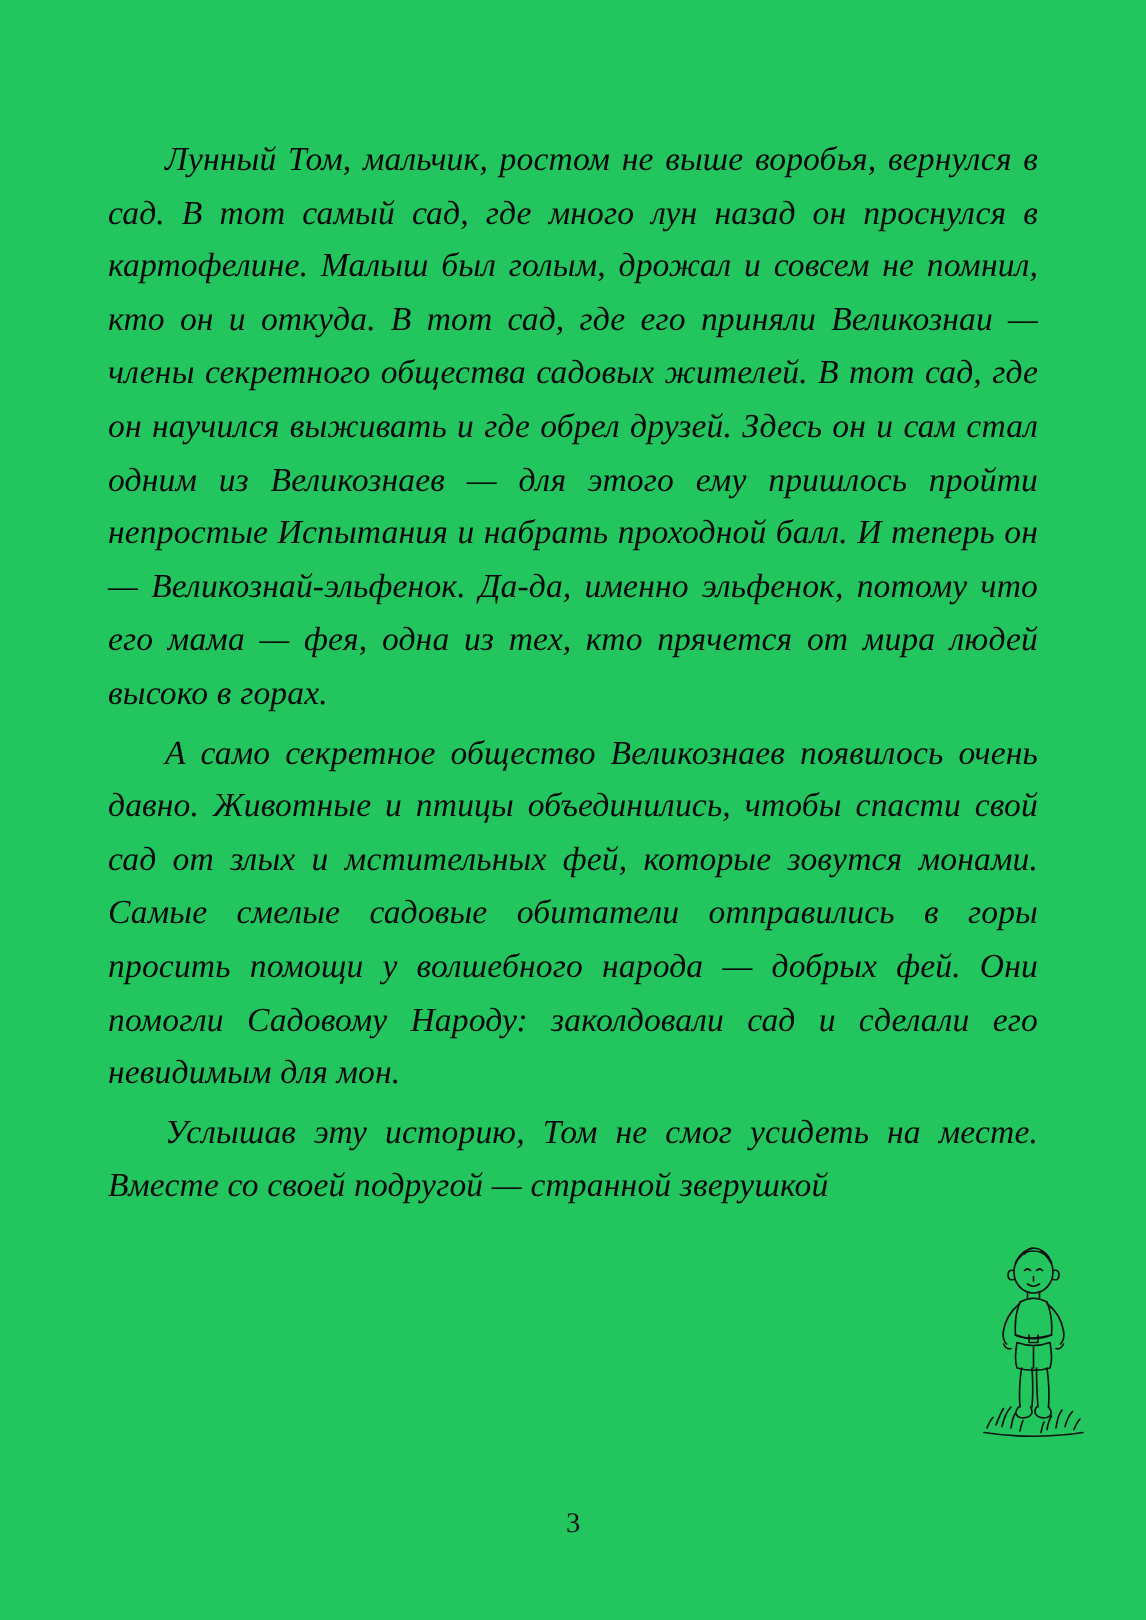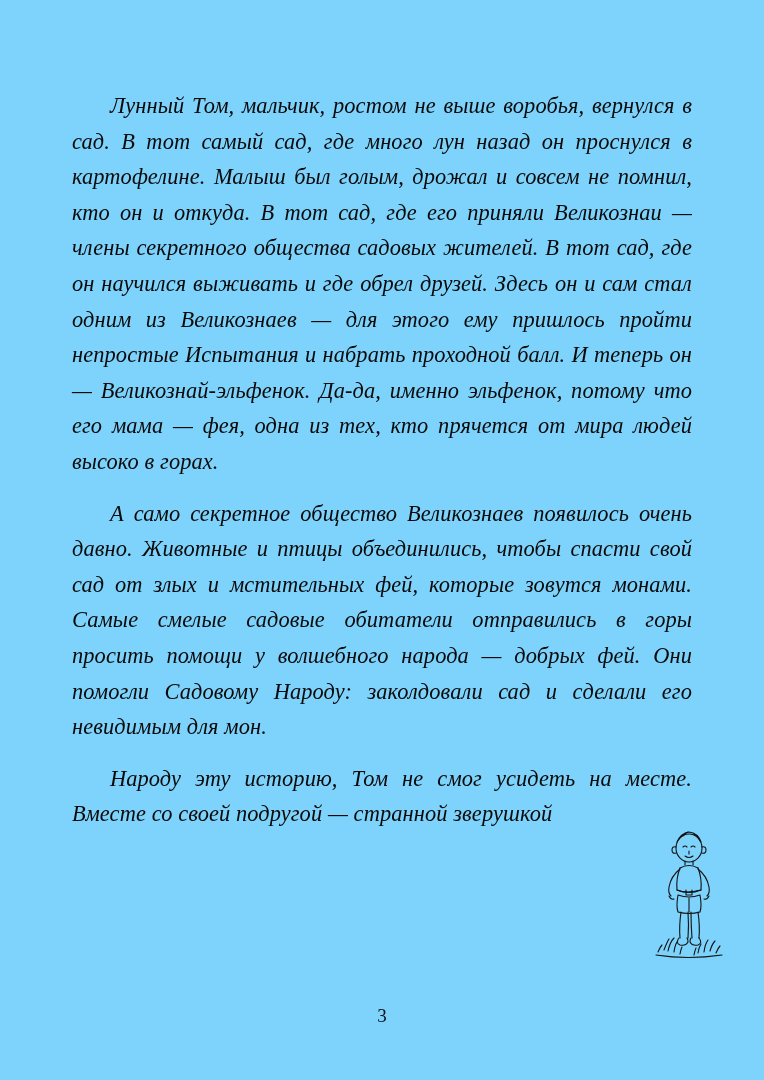--- a/index.html
+++ b/index.html
@@ -11,42 +11,42 @@
     width: 764px;
     height: 1080px;
     overflow: hidden;
     font-family: "Liberation Serif", "DejaVu Serif", serif;
     color: #000000;
     position: relative;
   }
   .page {
     position: absolute;
     inset: 0;
-    background: #7dd3fc;
+    background: #22c55e;
   }
   .text-column {
     position: absolute;
     left: 72px;
     top: 88px;
     width: 620px;
   }
   .para {
     margin: 0 0 0 0;
     font-style: italic;
     font-size: 22.4px;
     line-height: 35.6px;
     text-align: justify;
     text-indent: 38px;
     letter-spacing: 0.1px;
     font-weight: 400;
     color: #0a0a0a;
     -webkit-font-smoothing: antialiased;
   }
   .para + .para {
-    margin-top: 16px;
+    margin-top: 4px;
   }
   .page-number {
     position: absolute;
     left: 0;
     right: 0;
     top: 1005px;
     text-align: center;
     font-family: "Liberation Serif", "DejaVu Serif", serif;
     font-size: 19px;
     color: #111111;
@@ -65,21 +65,21 @@
   }
 </style>
 </head>
 <body>
 
 <div class="page">
 
   <div class="text-column">
     <p class="para">Лунный Том, мальчик, ростом не выше воробья, вернулся в сад. В тот самый сад, где много лун назад он проснулся в картофелине. Малыш был голым, дрожал и совсем не помнил, кто он и откуда. В тот сад, где его приняли Великознаи — члены секретного общества садовых жителей. В тот сад, где он научился выживать и где обрел друзей. Здесь он и сам стал одним из Великознаев — для этого ему пришлось пройти непростые Испытания и набрать проходной балл. И теперь он — Великознай-эльфенок. Да-да, именно эльфенок, потому что его мама — фея, одна из тех, кто прячется от мира людей высоко в горах.</p>
     <p class="para">А само секретное общество Великознаев появилось очень давно. Животные и птицы объединились, чтобы спасти свой сад от злых и мстительных фей, которые зовутся монами. Самые смелые садовые обитатели отправились в горы просить помощи у волшебного народа — добрых фей. Они помогли Садовому Народу: заколдовали сад и сделали его невидимым для мон.</p>
-    <p class="para">Народу эту историю, Том не смог усидеть на месте. Вместе со своей подругой — странной зверушкой</p>
+    <p class="para">Услышав эту историю, Том не смог усидеть на месте. Вместе со своей подругой — странной зверушкой</p>
   </div>
 
   <div class="vignette">
     <svg viewBox="0 0 78 140" xmlns="http://www.w3.org/2000/svg" aria-hidden="true">
       <g fill="none" stroke="#111111" stroke-width="1.1" stroke-linecap="round" stroke-linejoin="round">
 
         <ellipse cx="39" cy="20" rx="13" ry="14"></ellipse>
 
         <path d="M27 14 q4 -9 12 -10 q9 1 12 10"></path>
         <path d="M29 11 q3 -4 6 -5"></path>

